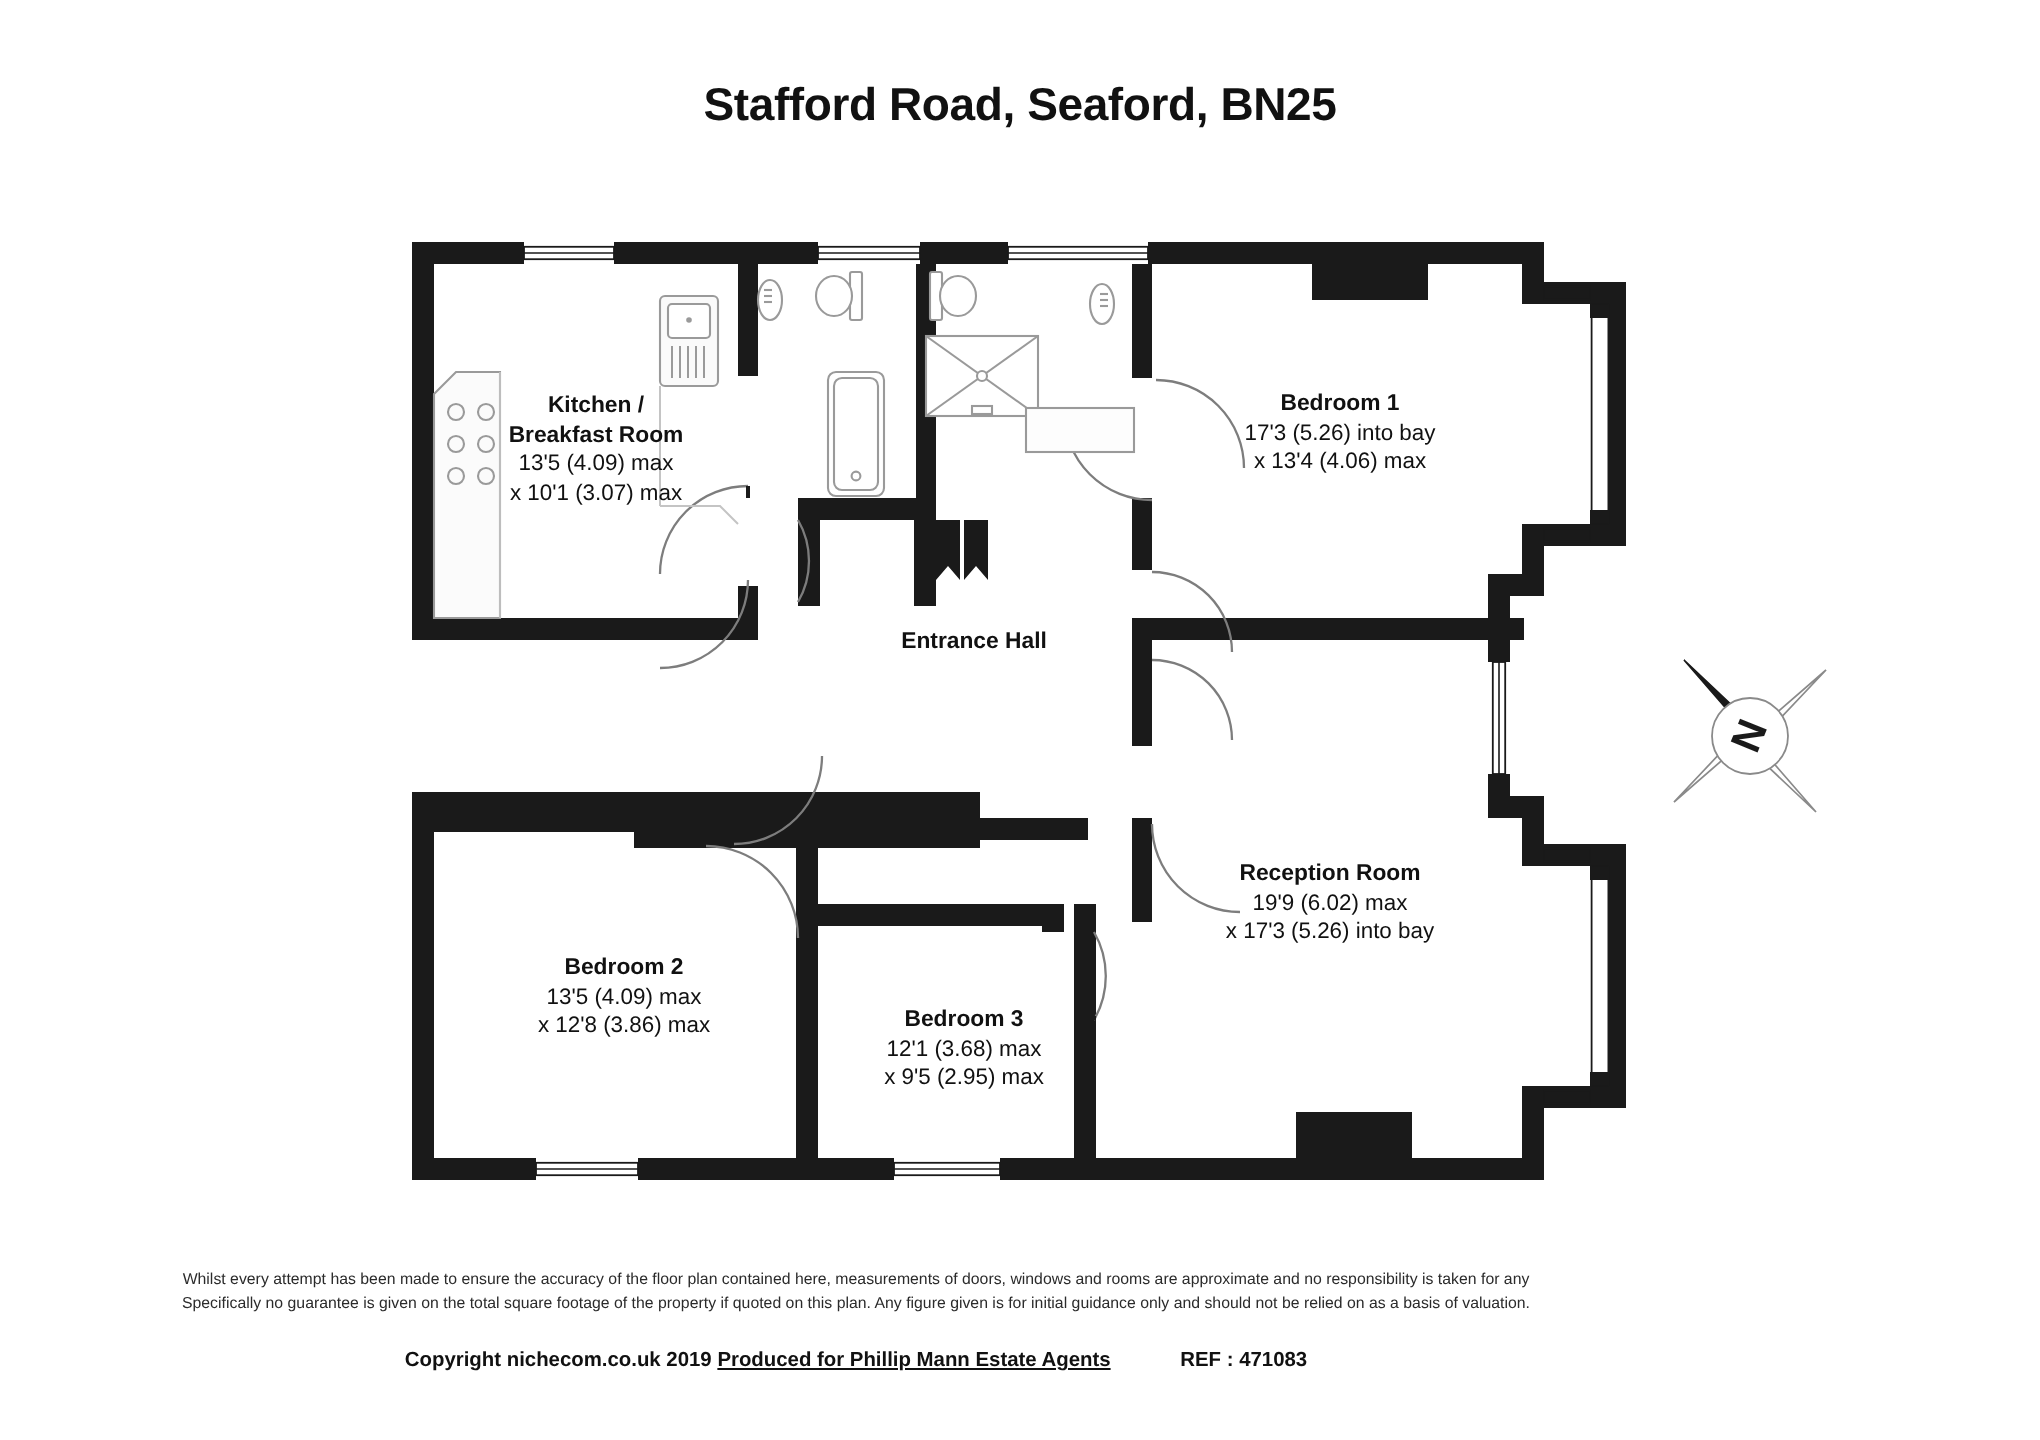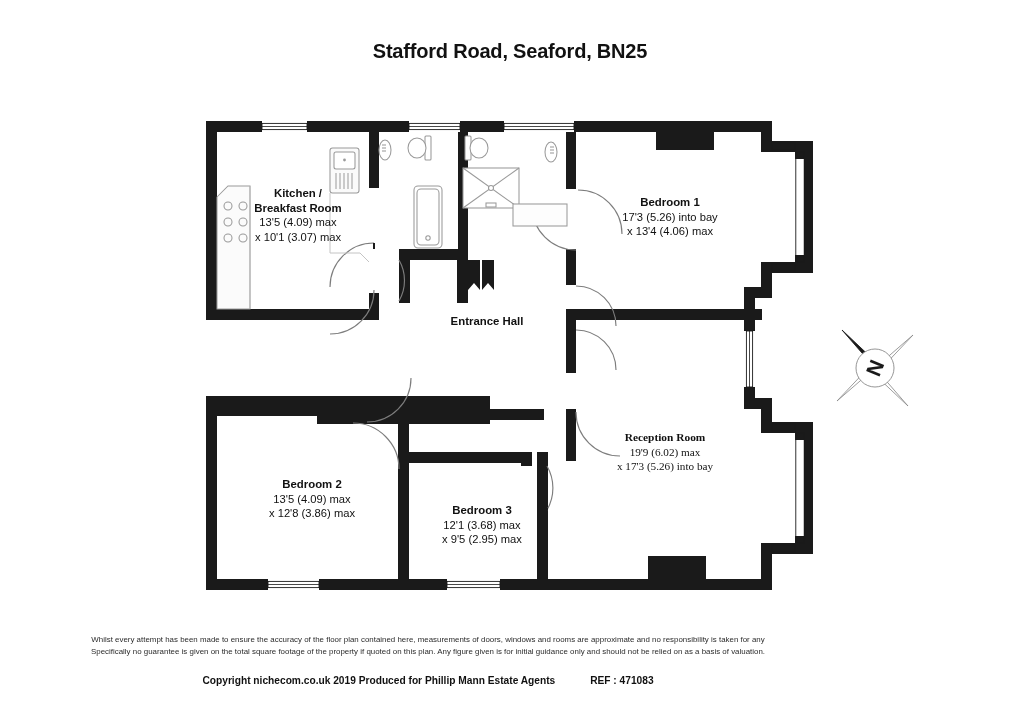--- a/index.html
+++ b/index.html
@@ -9,51 +9,51 @@
     font-family:"Liberation Sans", sans-serif;
     color:#1a1a1a;
     position:relative;
     overflow:hidden;
   }
   #page{position:relative;width:1020px;height:720px;background:#fff;}
 
   
   .hdr{position:absolute;left:0;top:0;width:1020px;text-align:center;}
   .hdr-title{
-    font-size:20px;font-weight:bold;letter-spacing:-0.2px;
+    font-size:23px;font-weight:bold;letter-spacing:-0.2px;
     margin-top:41px;line-height:1;color:#111;
   }
   .hdr-sub{
     font-size:11.6px;font-weight:bold;letter-spacing:0.15px;
     margin-top:12px;line-height:1;color:#111;
   }
 
   
   #plan{position:absolute;left:0;top:0;width:1020px;height:720px;}
 
   
   .rlabel{position:absolute;text-align:center;line-height:1.28;color:#111;}
   .rlabel .nm{font-size:11.4px;font-weight:bold;white-space:nowrap;}
   .rlabel .dim{font-size:11.2px;font-weight:normal;white-space:nowrap;}
 
-  #lbl-kitchen{left:198px;top:186px;width:200px;}
+  #lbl-kitchen{left:198px;top:196px;width:200px;}
   #lbl-bed1{left:570px;top:195px;width:200px;}
   #lbl-hall{left:387px;top:314px;width:200px;}
-  #lbl-recep{left:545px;top:430px;width:240px;font-family:Liberation Serif, serif;}
+  #lbl-recep{left:545px;top:430px;width:240px;}
   #lbl-bed2{left:212px;top:477px;width:200px;}
   #lbl-bed3{left:382px;top:503px;width:200px;}
 
   
   .foot{position:absolute;left:0;width:856px;text-align:center;color:#2b2b2b;}
   #disc{top:634px;}
   #disc p{margin:0;font-size:7.9px;line-height:1.52;letter-spacing:0.01px;}
   #copy{top:675px;font-size:10.2px;font-weight:bold;color:#111;}
   #copy span{display:inline-block;}
   #copy .g1{}
-  #copy .g2{margin-right:32px;}
+  #copy .g2{margin-right:32px;text-decoration:underline;}
 </style>
 </head>
 <body>
 
 <div id="page">
 
   <div class="hdr">
     <div class="hdr-title">Stafford Road, Seaford, BN25</div>
   </div>
 

